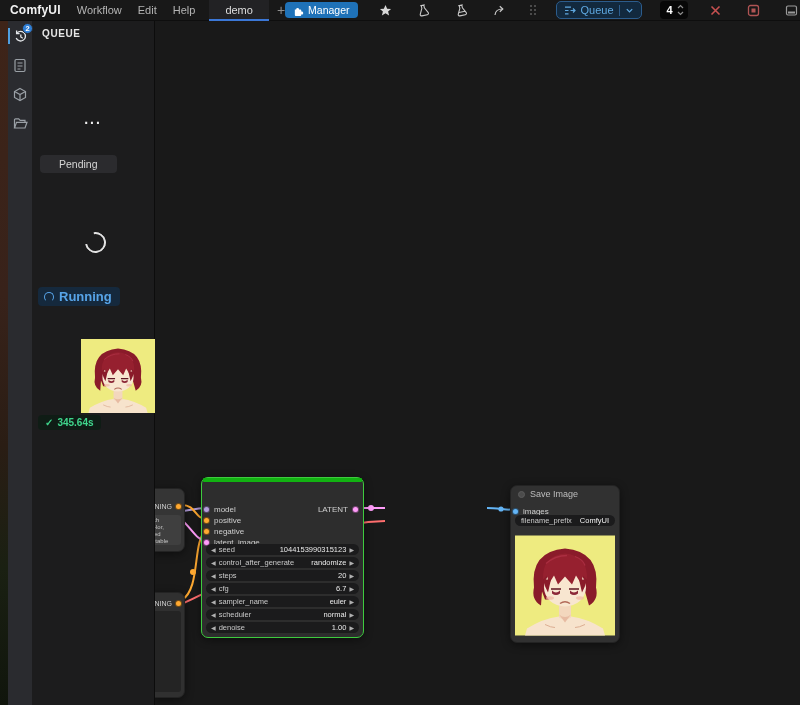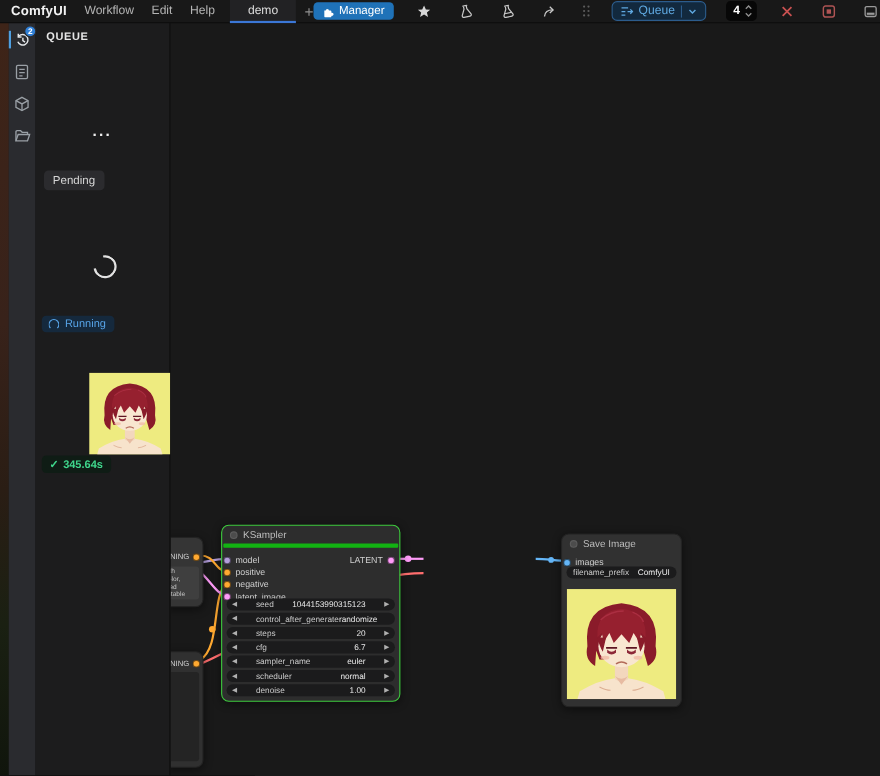--- a/index.html
+++ b/index.html
@@ -42,26 +42,26 @@
   .rail-badge { position:absolute; top:-3px; right:-1px; min-width:11px; height:11px; border-radius:6px;
     background:#2f7fd6; color:#fff; font-size:7.5px; font-weight:bold; display:flex; align-items:center;
     justify-content:center; border:1.5px solid #2a2b2f; }
 
   .queue-panel { position:absolute; left:32px; top:21px; width:123px; height:684px;
     background:#1c1c1d; border-right:1px solid #0c0c0c; z-index:15; }
   .panel-title { padding:7px 10px; font-size:10px; font-weight:bold; letter-spacing:.6px; color:#e6e6e6; }
   .overflow-btn { position:absolute; top:90px; left:50%; transform:translateX(-50%);
     color:#efefef; font-size:14px; font-weight:bold; letter-spacing:2px; }
   .badge-pending { position:absolute; top:134px; left:8px; background:#2b2b2e; border-radius:4px;
-    padding:3px 8px; font-size:10.5px; color:#d6d6d6; }
+    padding:3px 19px; font-size:10.5px; color:#d6d6d6; }
   .panel-spinner { position:absolute; top:211px; left:53px; width:21px; height:21px; border-radius:50%;
     border:2px solid #e2e2e2; border-left-color:transparent; transform:rotate(35deg); }
   .badge-running { position:absolute; top:266px; left:6px; display:flex; align-items:center; gap:5px;
     background:#15293d; border-radius:4px; padding:2px 8px 2px 6px; }
-  .badge-running .txt { font-size:10px; font-weight:normal; color:#57a4e8;text-align:right; }
+  .badge-running .txt { font-size:13px; font-weight:bold; color:#57a4e8;text-align:right; }
   .mini-spinner { width:10px; height:10px; border-radius:50%; border:1.5px solid #57a4e8; border-bottom-color:transparent; }
   .result-card { position:absolute; left:1px; width:122px; height:122px; border-radius:3px; overflow:hidden; }
   .result-card.c1 { top:294px;padding-left:48px; } .result-card.c2 { top:422px; }
   .result-card svg { display:block; width:100%; height:100%; }
   .time-badge { position:absolute; left:5px; bottom:7px; display:flex; align-items:center; gap:4px;
     background:rgba(14,28,21,0.88); border-radius:4px; padding:2px 7px; }
   .time-badge .chk { color:#3fd68c; font-size:10px; font-weight:bold; }
   .time-badge .chk::before { content:"✓"; }
   .time-badge .t { color:#3fd68c; font-size:10px; font-weight:bold; }
 
@@ -77,21 +77,21 @@
   .slot-dot { width:7px; height:7px; border-radius:50%; border:1px solid rgba(0,0,0,.55); flex:0 0 auto; }
   .slot.in .slot-dot { margin-left:-1px; }
   .dot-model{background:#b39ddb}.dot-cond{background:#ffa931}.dot-latent{background:#ff9cf9}
   .dot-vae{background:#ff6e6e}.dot-image{background:#64b5f6}
 
   .node.ksampler { left:46px; top:456px; width:163px; height:161px; border:1.5px solid #3ecb3e; background:#2d2d2d; }
   .progress { height:4px; margin:0 1px; background:#12b212; border-radius:1px; }
   .widgets { position:absolute; left:4px; right:4px; top:66px; display:flex; flex-direction:column; gap:2px; }
   .widget { height:11px; background:#1b1b1c; border-radius:6px; display:flex; align-items:center;
     justify-content:space-between; padding:0 5px; font-size:7.5px; color:#c9c9c9; overflow:hidden; }
-  .widget .grp { display:flex; align-items:center; gap:17px; white-space:nowrap; }
+  .widget .grp { display:flex; align-items:center; gap:3px; white-space:nowrap; }
   .widget .val { color:#e9e9e9; }
   .arr { font-size:6px; color:#b0b0b0; line-height:1; }
   .arr.l::before { content:"◀"; } .arr.r::before { content:"▶"; }
 
   .node.vae { left:225px; top:464px; width:112px; height:45px; }
   .node.save { left:355px; top:464px; width:110px; height:158px; }
   .fn-pill { position:absolute; left:4px; right:4px; top:29px; height:11px; background:#1b1b1c;
     border-radius:6px; display:flex; align-items:center; justify-content:space-between;
     padding:0 6px; font-size:7.5px; color:#c9c9c9; }
   .fn-pill .val { color:#f0f0f0; }
@@ -326,24 +326,20 @@
     </div>
     <div class="node frag-bot">
       <div class="frag-slot">
         <span class="slot-dot dot-cond"></span>
         <span>NING</span>
       </div>
       <div class="frag-text"></div>
     </div>
 
     <div class="node ksampler">
-      <div class="node-header">
-        <span class="collapse-dot"></span>
-        <span>KSampler</span>
-      </div>
       <div class="progress"></div>
 
       <div class="slot in" style="top:26px">
         <span class="slot-dot dot-model"></span>
         <span>model</span>
       </div>
       <div class="slot in" style="top:37px">
         <span class="slot-dot dot-cond"></span>
         <span>positive</span>
       </div>

